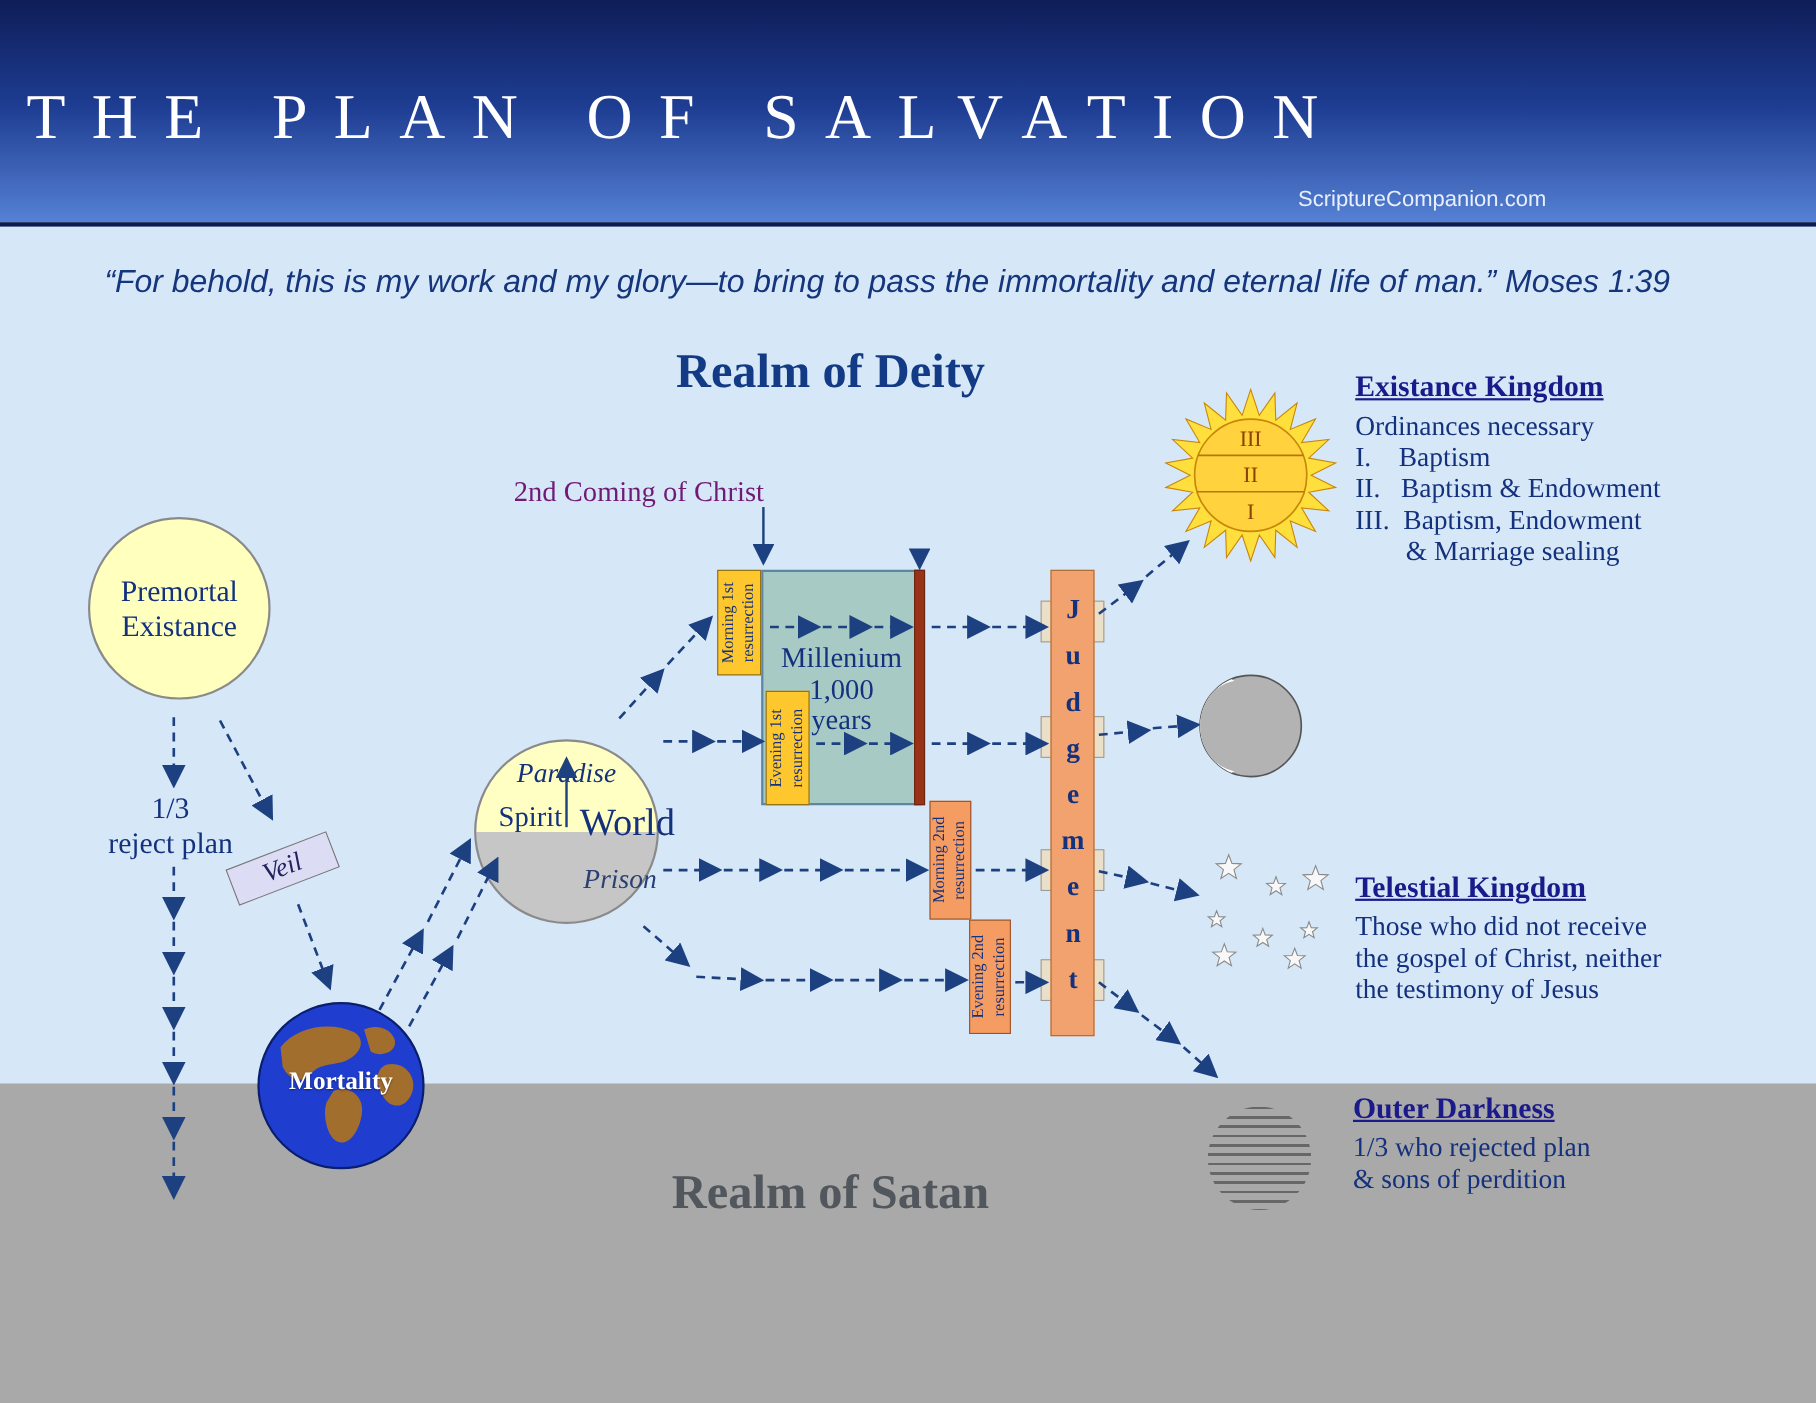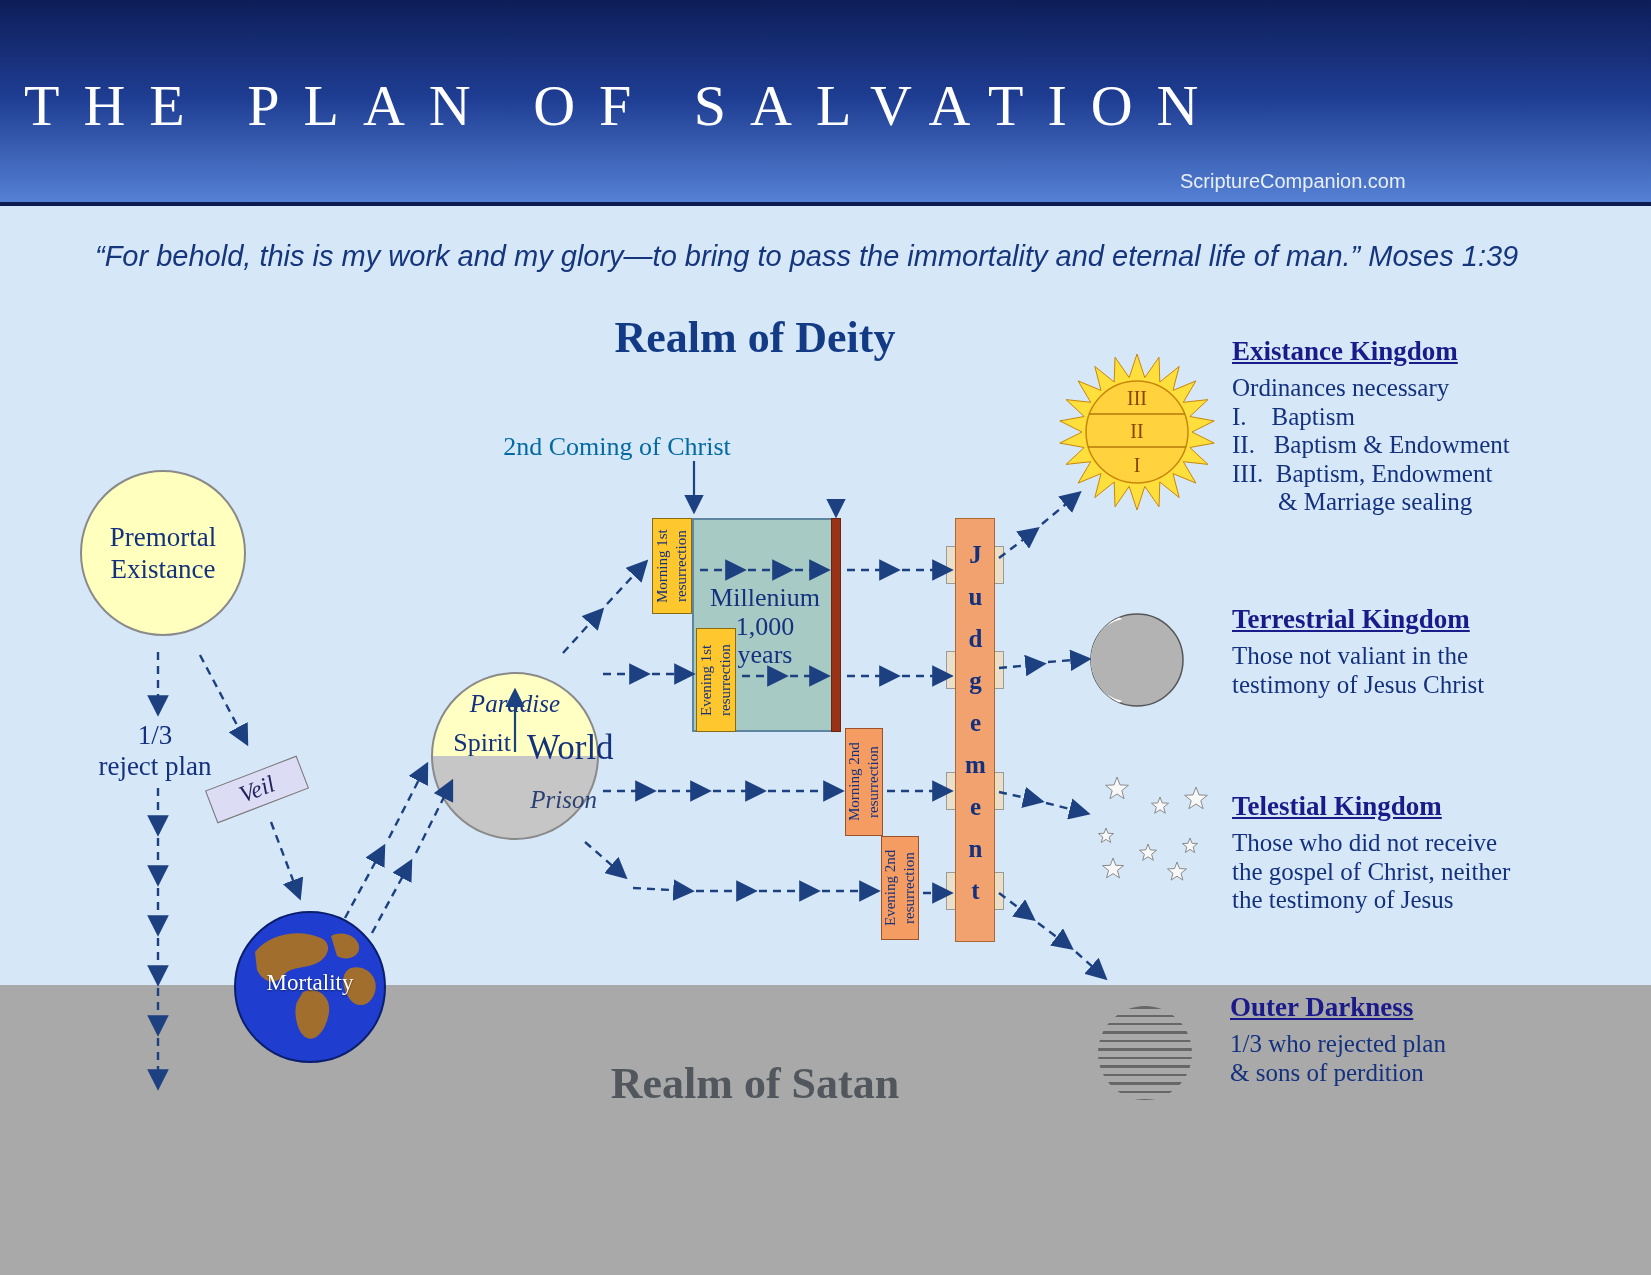--- a/index.html
+++ b/index.html
@@ -28,32 +28,32 @@
              background:#ffffbe;border:2px solid #8a8a8a;display:flex;flex-direction:column;
              align-items:center;justify-content:center;font-size:27px;z-index:2;line-height:1.2}
   .reject{position:absolute;left:60px;top:720px;width:190px;text-align:center;font-size:27px;
           z-index:4;line-height:1.15}
   .veil{position:absolute;left:208px;top:772px;width:98px;height:35px;background:#dcdcf5;
         border:1.5px solid #777;transform:rotate(-21deg);display:flex;align-items:center;
         justify-content:center;font-style:italic;font-size:24px;color:#22225e;z-index:2}
 
   .earth{position:absolute;left:233px;top:910px;width:154px;height:154px;z-index:2}
   .mortality{position:absolute;left:0;top:60px;width:100%;text-align:center;color:#ffffff;
-             font-weight:normal;font-size:23px;text-shadow:0 1px 2px rgba(0,0,0,.5)}
+             font-weight:bold;font-size:23px;text-shadow:0 1px 2px rgba(0,0,0,.5)}
 
   .spirit-world{position:absolute;left:431px;top:672px;width:168px;height:168px;border-radius:50%;
                 border:2px solid #8a8a8a;z-index:2;
                 background:linear-gradient(180deg,#ffffc4 0 50%,#c6c6c6 50% 100%)}
   .paradise{position:absolute;left:0;top:16px;width:100%;text-align:center;font-style:italic;font-size:25px}
   .sw-spirit{position:absolute;left:4px;top:54px;width:74px;text-align:right;font-size:26px}
   .sw-world{position:absolute;left:94px;top:54px;width:72px;text-align:right;font-size:35px}
   .prison{position:absolute;left:0;top:112px;width:100%;text-align:right;font-style:italic;
           font-size:25px;color:#2a3f72}
 
-  .label{position:absolute;text-align:center;font-size:26px;color:#0369a1;z-index:4}
+  .label{position:absolute;text-align:left;font-size:26px;color:#701a75;z-index:4}
   .second-coming{left:467px;top:432px;width:300px}
   .satan-loosed{left:725px;top:468px;width:300px}
 
   .millennium{position:absolute;left:692px;top:518px;width:146px;height:214px;background:#a8cac4;
               border:2px solid #5f86a0;z-index:2;text-align:center;padding-top:64px;
               font-size:26px;line-height:1.1}
   .satan-bar{position:absolute;left:831px;top:518px;width:10px;height:214px;background:#993317;
              border:1px solid #6b2510;z-index:2}
 
   .vbox{position:absolute;display:flex;align-items:center;justify-content:center;z-index:2;
@@ -175,25 +175,20 @@
 
   <div class="kingdom" style="left:1232px;top:336px">
     <h3>Existance Kingdom</h3>
     <div class="kline">Ordinances necessary</div>
     <div class="kline">I.    Baptism</div>
     <div class="kline">II.   Baptism &amp; Endowment</div>
     <div class="kline">III.  Baptism, Endowment</div>
     <div class="kline indent">&amp; Marriage sealing</div>
   </div>
 
-  <div class="kingdom" style="left:1232px;top:604px">
-    <h3>Terrestrial Kingdom</h3>
-    <div class="kline">Those not valiant in the</div>
-    <div class="kline">testimony of Jesus Christ</div>
-  </div>
 
   <div class="kingdom" style="left:1232px;top:791px">
     <h3>Telestial Kingdom</h3>
     <div class="kline">Those who did not receive</div>
     <div class="kline">the gospel of Christ, neither</div>
     <div class="kline">the testimony of Jesus</div>
   </div>
 
   <div class="kingdom" style="left:1230px;top:992px">
     <h3>Outer Darkness</h3>

